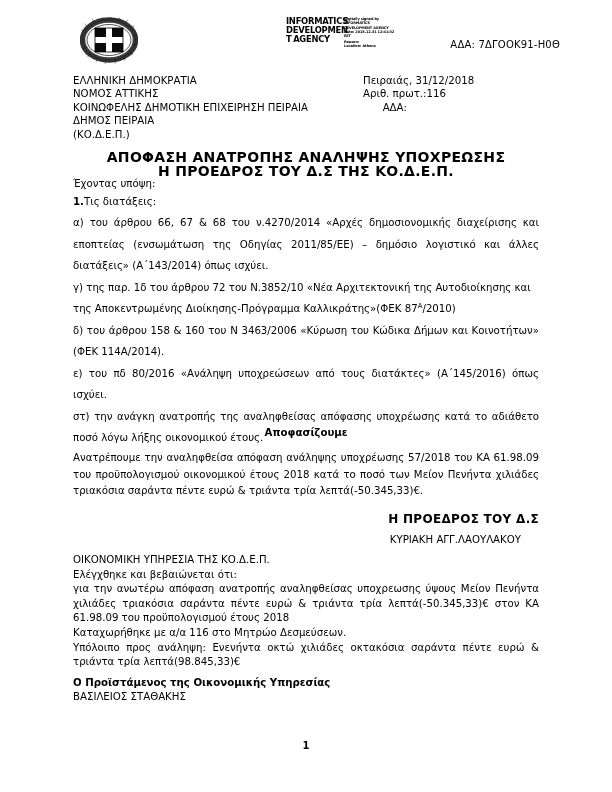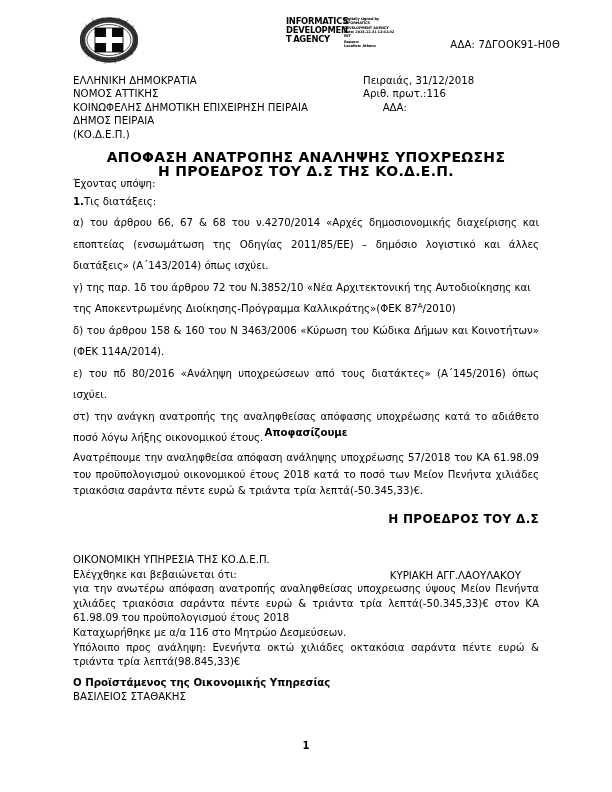--- a/index.html
+++ b/index.html
@@ -167,21 +167,20 @@
     font-size: 12px;
     letter-spacing: 0.3px;
   }
   .pres-name {
     position: absolute;
     top: 534px;
     left: 73px;
     width: 448px;
     text-align: right;
     font-size: 10.2px;
-    margin-top: 36px;
   }
 
   
   .fin {
     position: absolute;
     top: 553px;
     left: 73px;
     width: 466px;
     font-size: 10.2px;
     line-height: 14.6px;

